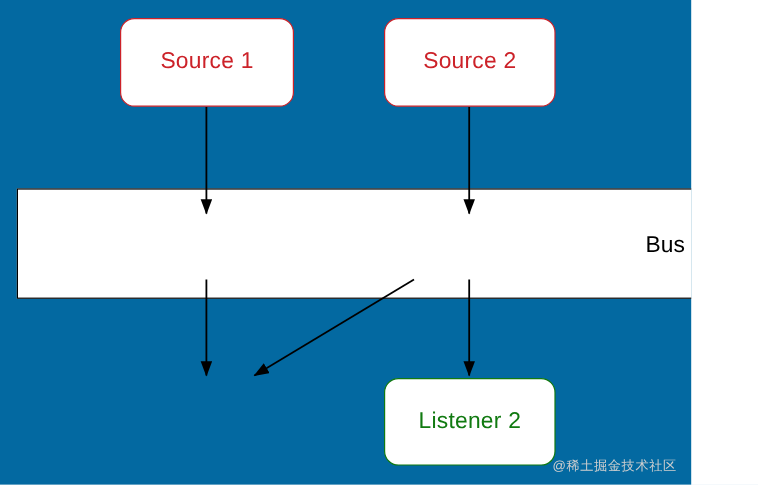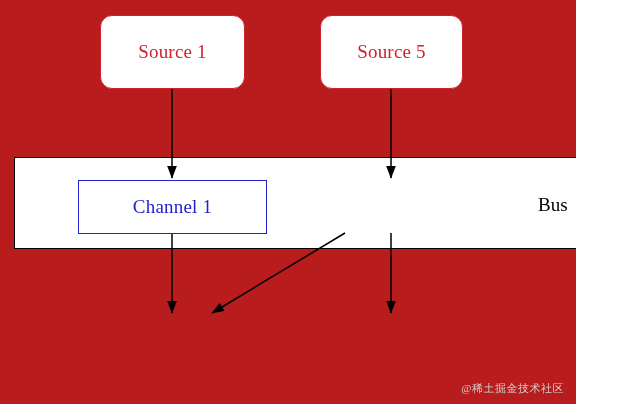--- a/index.html
+++ b/index.html
@@ -4,23 +4,23 @@
 <style>
   html, body {
     margin: 0;
     padding: 0;
     background: #ffffff;
   }
   #canvas {
     position: relative;
     width: 576px;
     height: 404px;
-    background: #b91c1c;
+    background: #0369a1;
     overflow: hidden;
-    font-family: Liberation Serif, serif;
+    font-family: Liberation Sans, sans-serif;
   }
   .node {
     position: absolute;
     box-sizing: border-box;
     display: flex;
     align-items: center;
     justify-content: center;
     background: #ffffff;
     font-size: 19px;
     letter-spacing: 0.2px;
@@ -95,27 +95,27 @@
     <line x1="391" y1="233" x2="391" y2="313" stroke="#000000" stroke-width="1.5" marker-end="url(#arrowhead)"></line>
 
     <line x1="345" y1="233" x2="212" y2="313" stroke="#000000" stroke-width="1.5" marker-end="url(#arrowhead)"></line>
   </svg>
 
   <div class="node node-source" style="left:100px; top:15px; width:145px; height:74px;">
     <span>Source 1</span>
   </div>
 
   <div class="node node-source" style="left:320px; top:15px; width:143px; height:74px;">
-    <span>Source 5</span>
+    <span>Source 2</span>
   </div>
 
-  <div class="node node-channel" style="left:78px; top:180px; width:189px; height:54px;">
-    <span>Channel 1</span>
-  </div>
 
 
   <div class="bus-label" style="left:538px; top:194px;">Bus</div>
 
 
+  <div class="node node-listener" style="left:320px; top:315px; width:143px; height:73px;">
+    <span>Listener 2</span>
+  </div>
 
   <div class="watermark">@稀土掘金技术社区</div>
 
 </div>
 
 </body></html>

